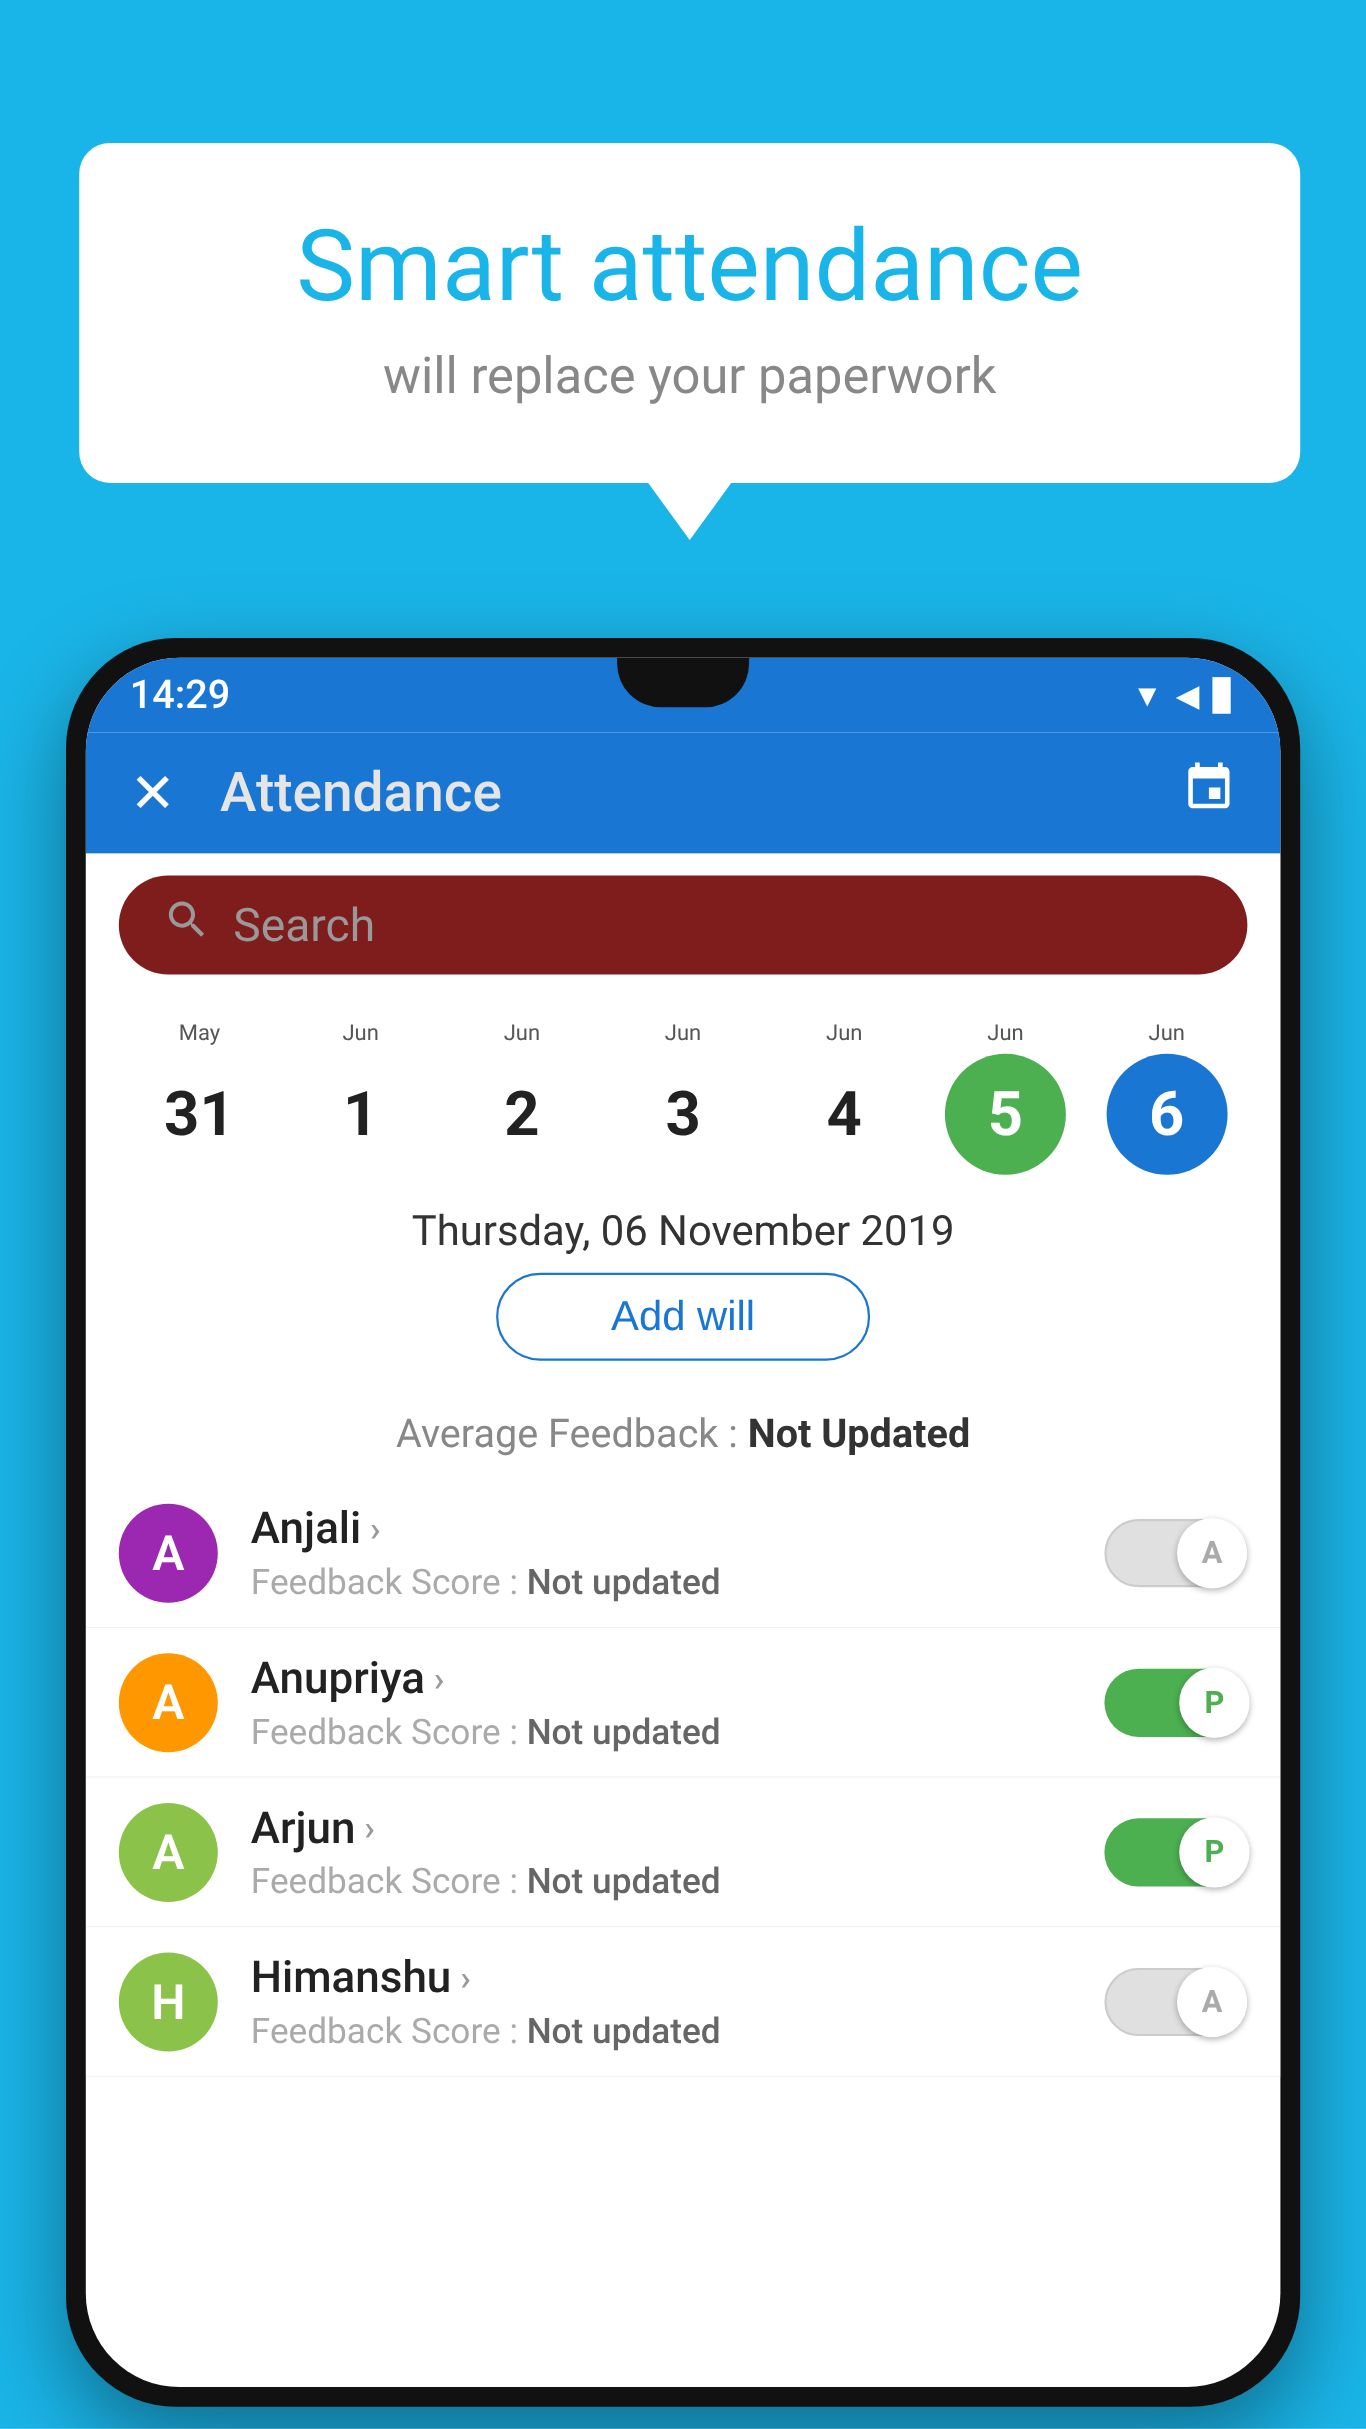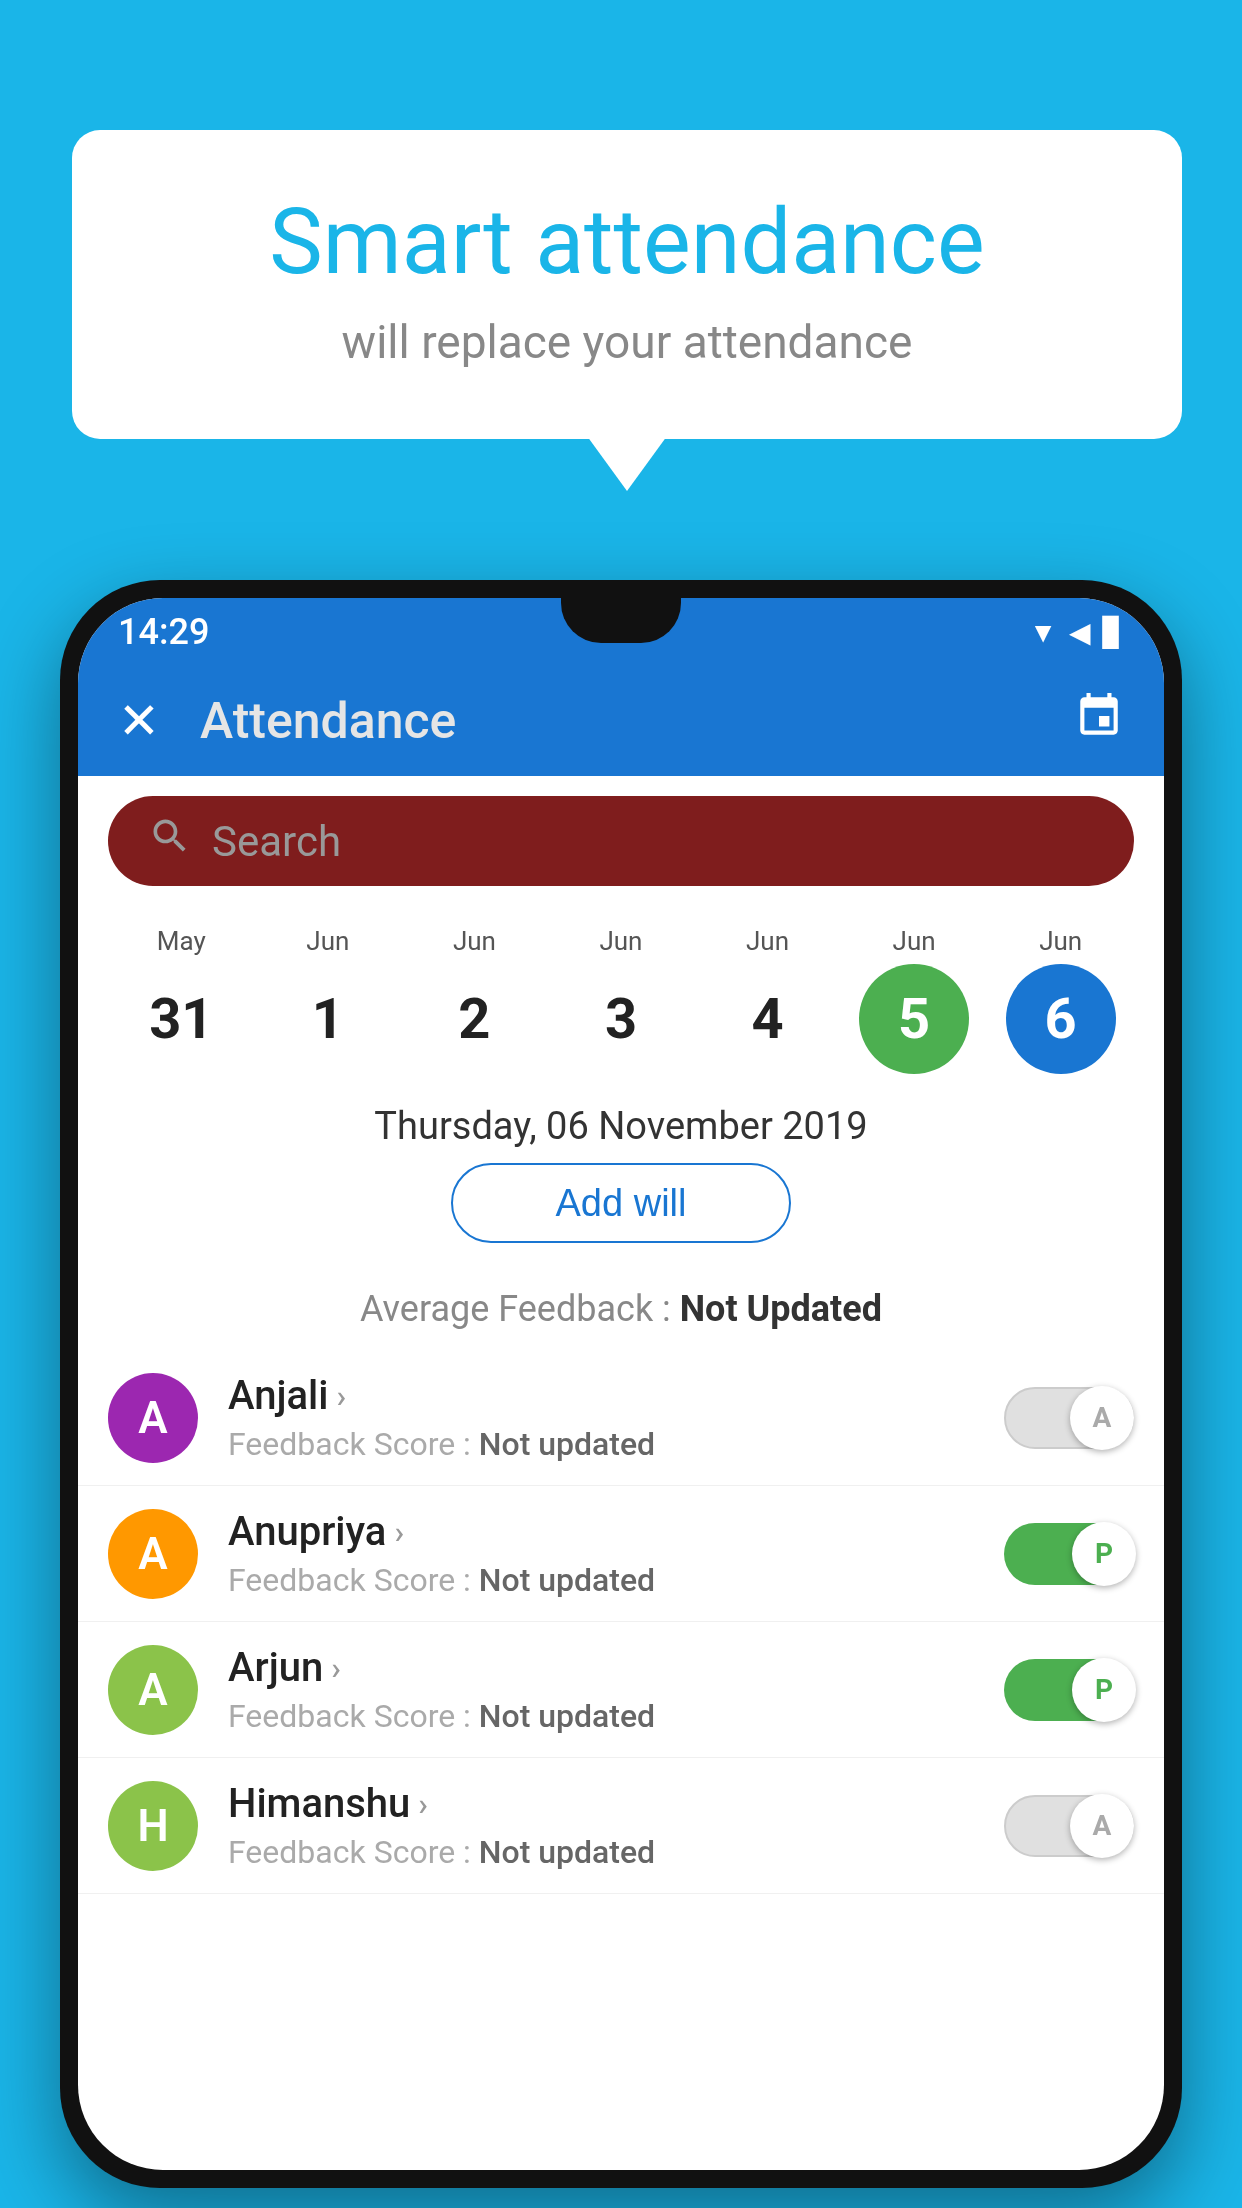--- a/index.html
+++ b/index.html
@@ -186,21 +186,21 @@
 
     .cal-day {
       display: flex;
       flex-direction: column;
       align-items: center;
       gap: 8px;
       width: 130px;
     }
 
     .cal-month {
-      font-size: 26px;
+      font-size: 20px;
       color: #555;
       font-weight: 400;
     }
 
     .cal-date {
       font-size: 56px;
       font-weight: 700;
       color: #222;
       width: 110px;
       height: 110px;
@@ -363,21 +363,21 @@
       background: white;
       overflow: hidden;
     }
   </style>
 </head>
 <body>
 
 <div class="speech-bubble-wrapper">
   <div class="speech-bubble">
     <div class="bubble-title">Smart attendance</div>
-    <div class="bubble-subtitle">will replace your attendance</div>
+    <div class="bubble-subtitle">will replace your paperwork</div>
   </div>
 </div>
 
 <div class="phone-frame">
   <div class="phone-screen">
 
     <div class="status-bar">
       <span class="status-time">14:29</span>
       <div class="notch"></div>
       <div class="status-icons">

